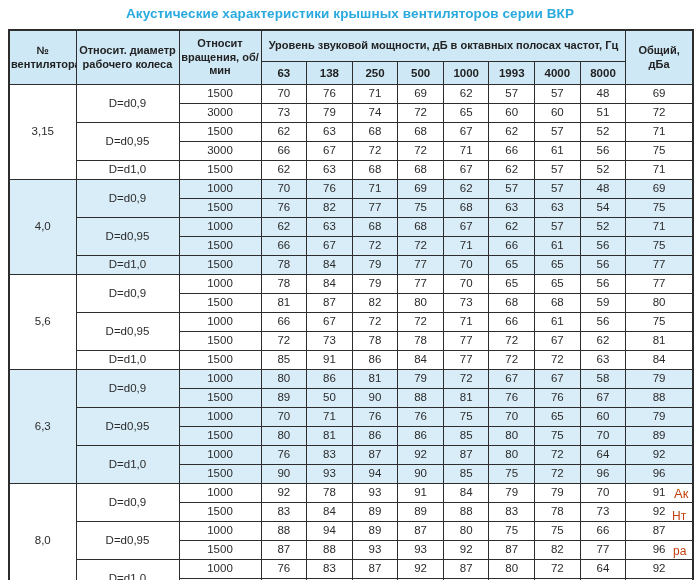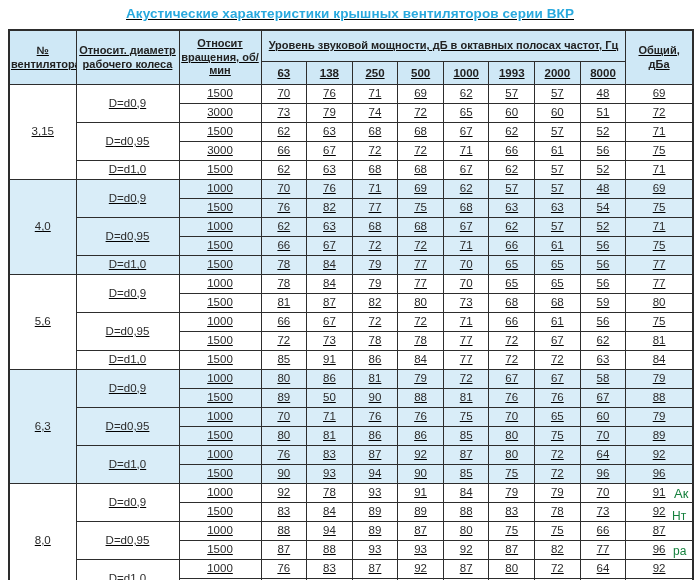--- a/index.html
+++ b/index.html
@@ -1,20 +1,20 @@
 <!DOCTYPE html>
 <html><head>
 <meta charset="utf-8">
 <style>
   html,body{margin:0;padding:0;}
   body{
     width:700px;height:580px;overflow:hidden;background:#ffffff;
     font-family:"Liberation Sans", sans-serif;position:relative;
   }
-  .page{position:relative;width:700px;height:580px;overflow:hidden;text-decoration:underline;}
+  .page{position:relative;width:700px;height:580px;overflow:hidden;}
   .page-title{
     text-align:center;color:#29a9de;font-weight:bold;
     font-size:13.5px;padding-top:6px;letter-spacing:0.1px;
   }
   table.acoustic{
     border-collapse:collapse;table-layout:fixed;width:684px;
     margin:8px 0 0 8px;border:2px solid #2d2d2d;background:#fff;
   }
   th,td{
     border:1px solid #2d2d2d;text-align:center;vertical-align:middle;
@@ -23,21 +23,21 @@
   thead th{
     background:#cfe8f6;font-size:11px;font-weight:bold;line-height:1.25;
     color:#222;
   }
   thead tr.main-header-row th{height:30px;}
   thead tr.freq-row th{height:22px;font-size:11.5px;}
   tbody td{font-size:11.5px;height:18px;line-height:1;}
   tbody tr.band-white td{background:#ffffff;}
   tbody tr.band-blue td{background:#d9edf8;}
   .watermark-fragment{
-    position:absolute;color:#15803d;font-size:13px;line-height:1;
+    position:absolute;color:#c2410c;font-size:13px;line-height:1;
     white-space:nowrap;pointer-events:none;
   }
   .wm-0{left:674px;top:487px;}
   .wm-1{left:672px;top:510px;font-size:12px;}
   .wm-2{left:673px;top:545px;font-size:12px;}
 </style>
 </head>
 <body>
 
 <div class="page">
@@ -67,21 +67,21 @@
         <th colspan="8">Уровень звуковой мощности, дБ в октавных полосах частот, Гц</th>
         <th rowspan="2">Общий, дБа</th>
       </tr>
       <tr class="freq-row">
         <th>63</th>
         <th>138</th>
         <th>250</th>
         <th>500</th>
         <th>1000</th>
         <th>1993</th>
-        <th>2000</th>
+        <th>4000</th>
         <th>8000</th>
       </tr>
     </thead>
     <tbody>
         <tr class="band-white">
           <td rowspan="5">3,15</td>
           <td rowspan="2">D=d0,9</td>
           <td>1500</td>
           <td>70</td>
           <td>76</td>

